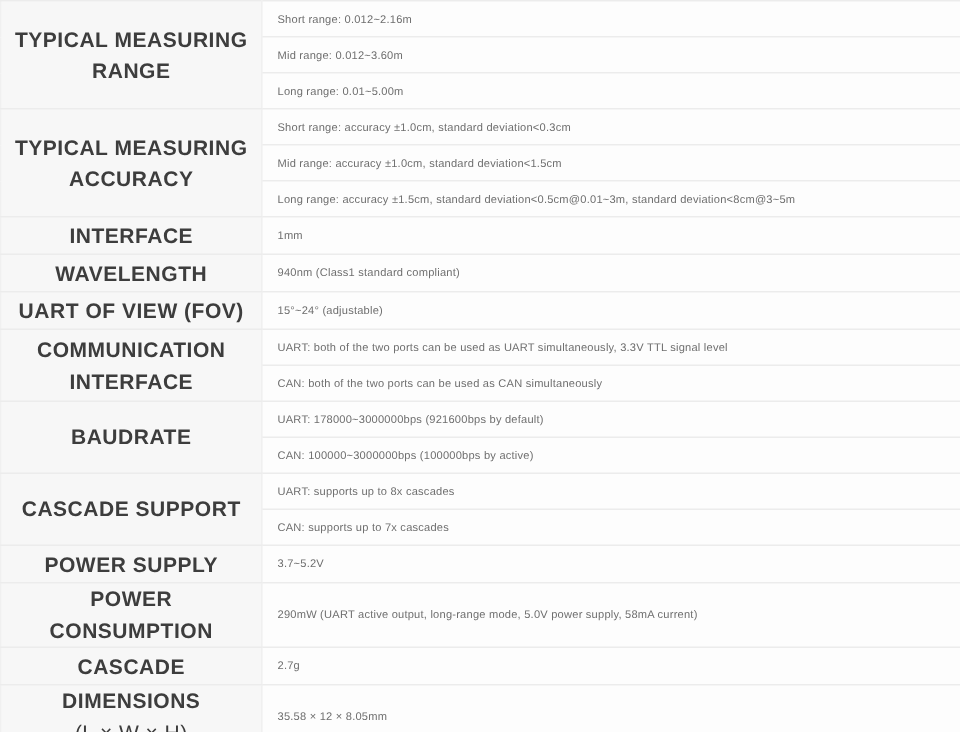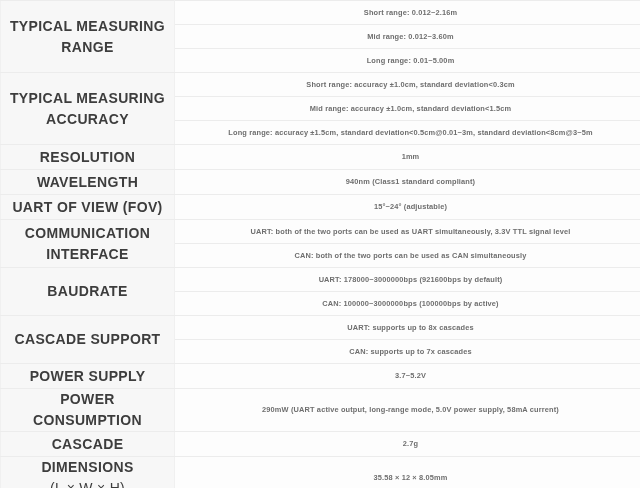--- a/index.html
+++ b/index.html
@@ -48,27 +48,26 @@
     display: block;
     font-weight: normal;
     letter-spacing: 0.3px;
   }
 
   td.value-cell {
     background: #fdfdfd;
     color: #6e6e6e;
     font-size: 7.4px;
     letter-spacing: 0.15px;
-    text-align: center;
+    text-align: left;
     padding: 0 4px 0 10px;
     height: 23px;
     line-height: 23px;
     white-space: nowrap;
     overflow: hidden;
-    font-weight: bold;
   }
 
   td.value-cell.tall {
     height: 24px;
     line-height: 24px;
   }
 </style>
 </head>
 <body>
 
@@ -92,21 +91,21 @@
         <td class="label-cell" rowspan="3"><span>TYPICAL MEASURING ACCURACY</span></td>
         <td class="value-cell">Short range: accuracy ±1.0cm, standard deviation&lt;0.3cm</td>
       </tr>
       <tr>
         <td class="value-cell">Mid range: accuracy ±1.0cm, standard deviation&lt;1.5cm</td>
       </tr>
       <tr>
         <td class="value-cell">Long range: accuracy ±1.5cm, standard deviation&lt;0.5cm@0.01~3m, standard deviation&lt;8cm@3~5m</td>
       </tr>
       <tr>
-        <td class="label-cell" rowspan="1"><span>RESOLUTION</span></td>
+        <td class="label-cell" rowspan="1"><span>INTERFACE</span></td>
         <td class="value-cell tall">1mm</td>
       </tr>
       <tr>
         <td class="label-cell" rowspan="1"><span>WAVELENGTH</span></td>
         <td class="value-cell tall">940nm (Class1 standard compliant)</td>
       </tr>
       <tr>
         <td class="label-cell" rowspan="1"><span>UART OF VIEW (FOV)</span></td>
         <td class="value-cell tall">15°~24° (adjustable)</td>
       </tr>

